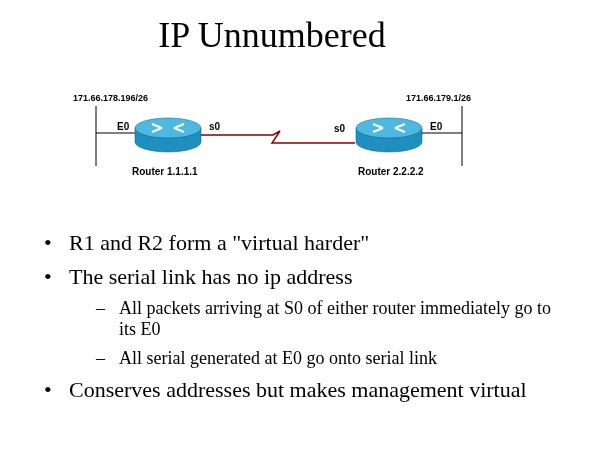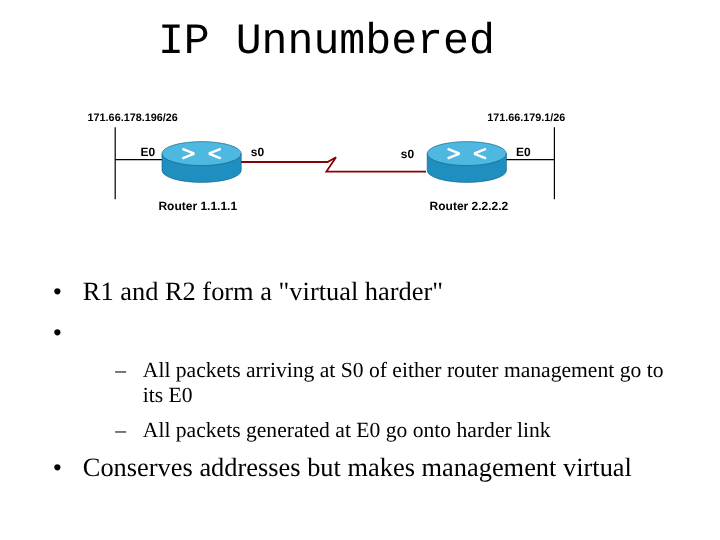--- a/index.html
+++ b/index.html
@@ -1,17 +1,17 @@
 <!DOCTYPE html>
 <html><head>
 <meta charset="utf-8">
 <style>
   html, body { margin:0; padding:0; background:#ffffff; }
   body { width:600px; height:450px; position:relative; overflow:hidden; font-family:"Liberation Serif", serif; color:#000; }
-  .title { position:absolute; left:0; width:544px; top:14px; text-align:center; font-size:36px;font-family:Liberation Mono, monospace; }
+  .title { position:absolute; left:0; width:544px; top:14px; text-align:center; font-size:36px; }
   .diagram { position:absolute; left:0; top:0; width:600px; height:180px; }
   .lbl { font-family:"Liberation Sans", sans-serif; font-weight:bold; font-size:9px; fill:#000; }
   .lbl2 { font-family:"Liberation Sans", sans-serif; font-weight:bold; font-size:10px; fill:#000; }
   .bullets { position:absolute; left:44px; top:230px; width:540px; }
   .b1 { font-size:22px; line-height:26px; display:flex; margin-bottom:8px; }
   .b1 .dot { width:25px; flex:none; }
   .b2 { font-size:18px; line-height:21px; display:flex; margin-left:52px; margin-bottom:8px; }
   .b2 .dash { width:23px; flex:none; }
 </style>
 </head>
@@ -50,26 +50,27 @@
   <text class="lbl2" x="430" y="130">E0</text>
 </svg>
 
 <div class="bullets">
   <div class="b1">
     <span class="dot">•</span>
     <span>R1 and R2 form a "virtual harder"</span>
   </div>
   <div class="b1">
     <span class="dot">•</span>
+    <span>The serial link has no ip address</span>
   </div>
   <div class="b2">
     <span class="dash">–</span>
-    <span style="width:440px">All packets arriving at S0 of either router management go to its E0</span>
+    <span style="width:440px">All packets arriving at S0 of either router immediately go to its E0</span>
   </div>
   <div class="b2">
     <span class="dash">–</span>
-    <span>All packets generated at E0 go onto harder link</span>
+    <span>All serial generated at E0 go onto serial link</span>
   </div>
   <div class="b1">
     <span class="dot">•</span>
     <span>Conserves addresses but makes management virtual</span>
   </div>
 </div>
 
 </body></html>

